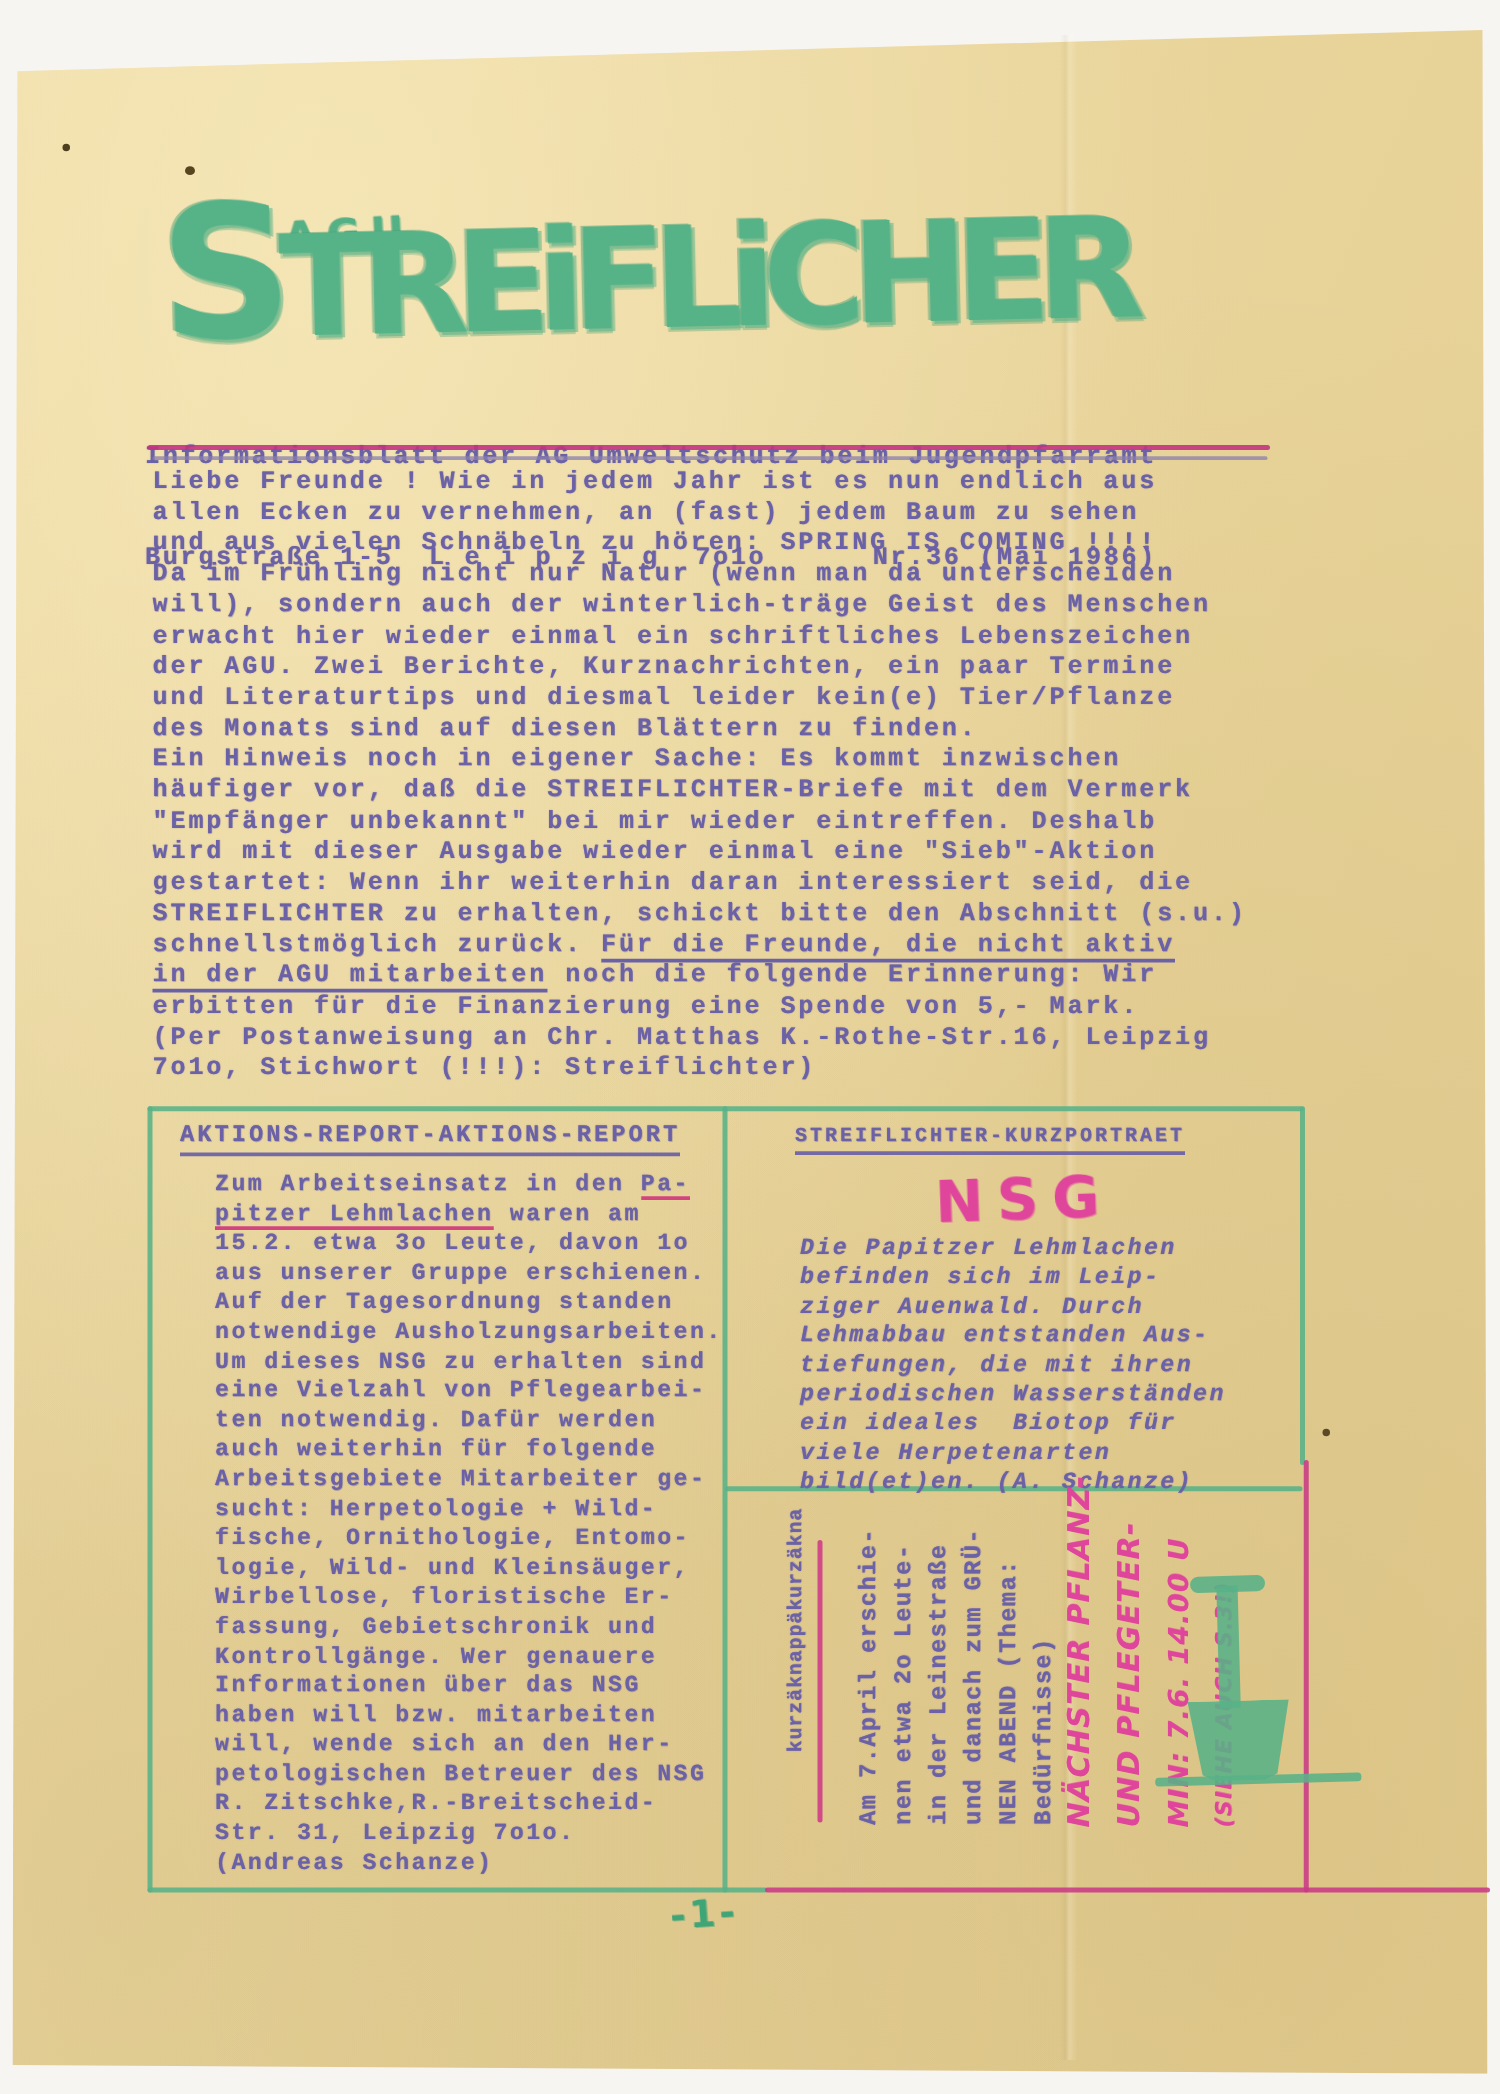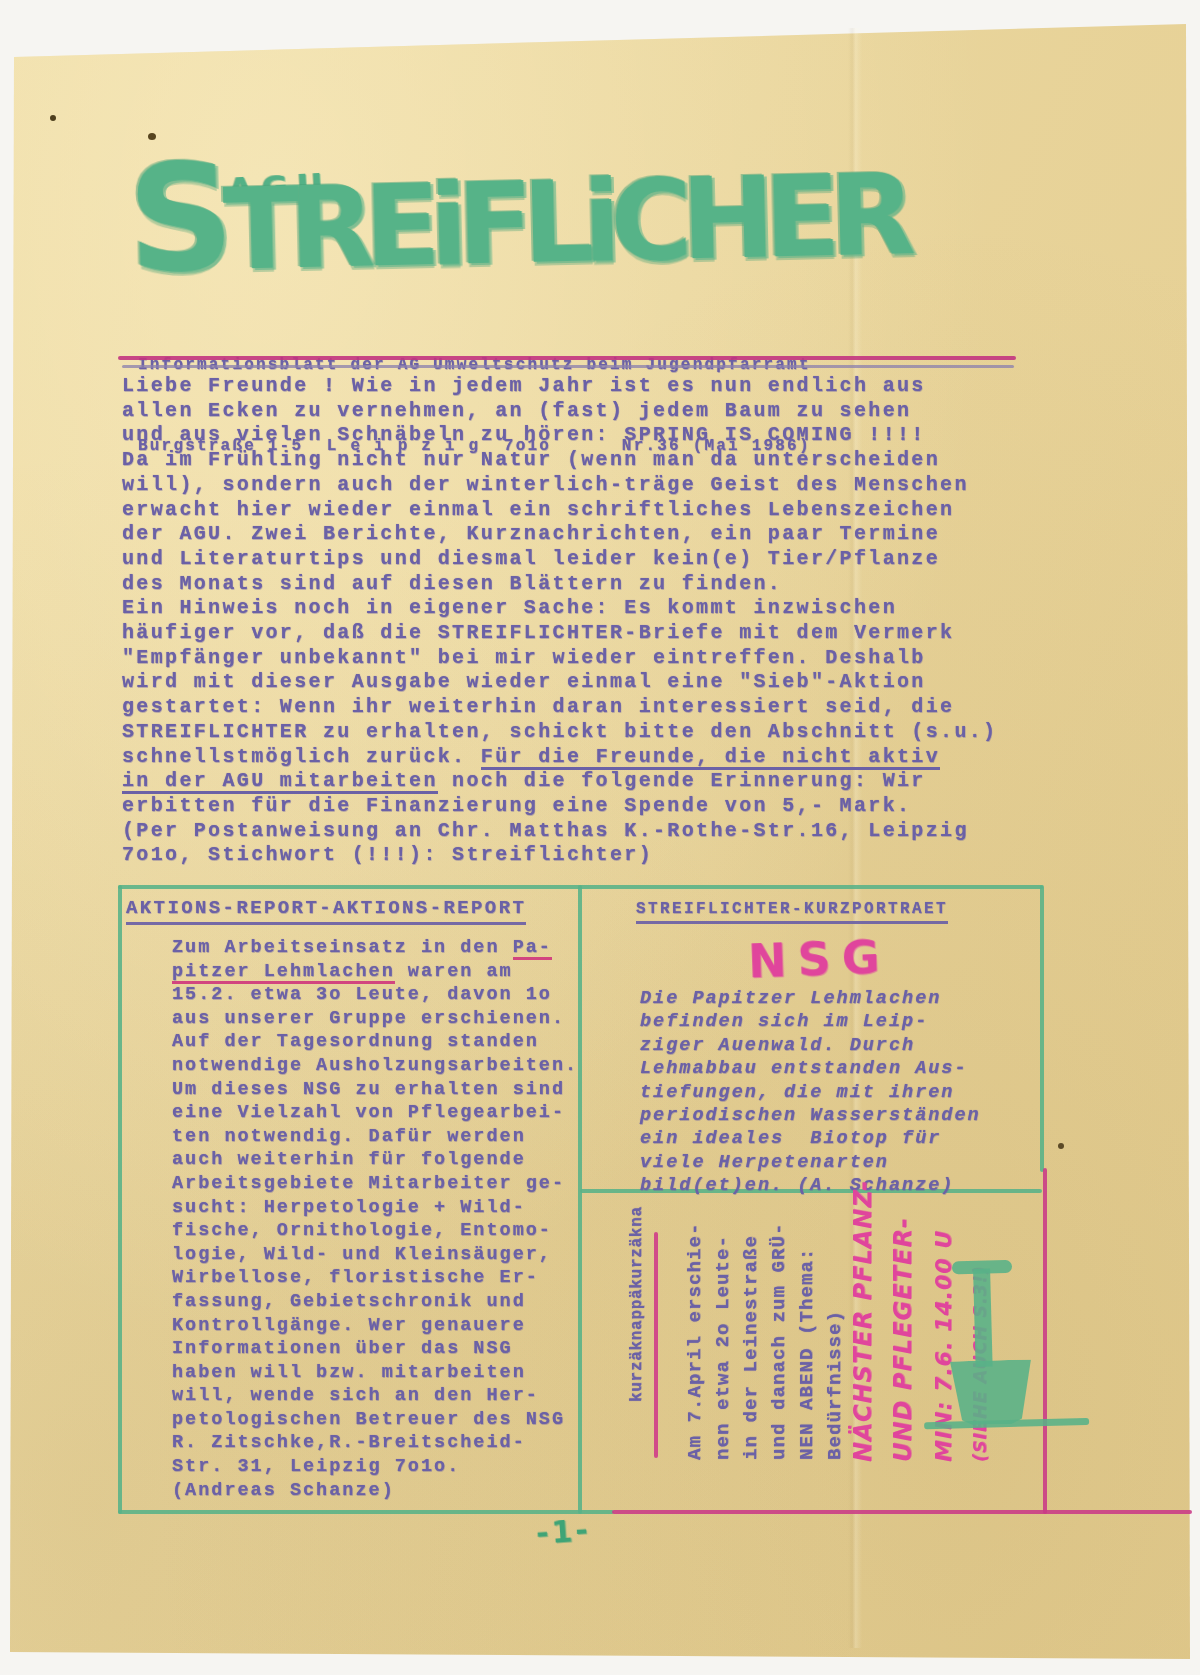--- a/index.html
+++ b/index.html
@@ -55,21 +55,21 @@
     position:absolute;left:126px;top:150px;width:900px;
     font-family:"DejaVu Sans",sans-serif;font-weight:bold;
     font-size:112px;line-height:140px;color:#56b388;
     letter-spacing:-11px;transform:rotate(-1.3deg);transform-origin:left top;
     filter:blur(.55px);
     text-shadow:3px 2px 0 rgba(86,179,136,.55),-2px -1px 0 rgba(70,160,118,.5),1px 4px 0 rgba(70,160,118,.35);
   }
   .logo::first-letter{font-size:148px;}
 
   
-  .masthead{left:138px;top:298px;font-size:16px;line-height:27px;letter-spacing:2.2px;}
+  .masthead{left:116px;top:298px;font-size:20px;line-height:27px;letter-spacing:2.2px;}
   .mast-u1{position:absolute;left:118px;top:356px;width:898px;height:4px;background:#c23480;opacity:.9;border-radius:2px;}
   .mast-u2{position:absolute;left:122px;top:365px;width:892px;height:3px;background:#8a7fae;opacity:.75;border-radius:2px;}
 
   
   .intro{left:122px;top:374px;font-size:20px;line-height:24.7px;letter-spacing:2.35px;--ucolor:#6b61a6;}
 
   
   .bline{position:absolute;opacity:.88;border-radius:2px;}
   .bline.green{background:#58b287;}
   .bline.pink{background:#c93a86;}
@@ -79,21 +79,21 @@
   .bl-botL  {left:118px;top:1510px;width:496px;height:4px;}
   .bl-rightG{left:1040px;top:885px;width:4px;height:287px;}
   .bl-rightP{left:1043px;top:1168px;width:4px;height:346px;}
   .bl-botR  {left:612px;top:1510px;width:580px;height:4px;}
   .bl-sep   {left:580px;top:1189px;width:462px;height:4px;}
 
   .box-header{
     position:absolute;font-size:19px;letter-spacing:2.4px;
     border-bottom:3px solid rgba(104,93,166,.9);padding-bottom:3px;
   }
-  .aktions-header{left:126px;top:897px;}
+  .aktions-header{left:144px;top:897px;}
   .kurz-header{left:636px;top:900px;font-size:16px;}
 
   .aktions-body{left:135px;top:936px;font-size:18.5px;line-height:23.6px;letter-spacing:2px;margin-left:37px;--ucolor:#d2457f;}
   .kurz-body{left:640px;top:987px;font-size:18.5px;line-height:23.4px;letter-spacing:2px;font-style:italic;}
 
   .nsg{
     position:absolute;left:748px;top:932px;
     font-family:"DejaVu Sans",sans-serif;font-weight:bold;
     font-size:46px;letter-spacing:11px;color:#e0459c;
     transform:rotate(-2deg);filter:blur(.3px);

